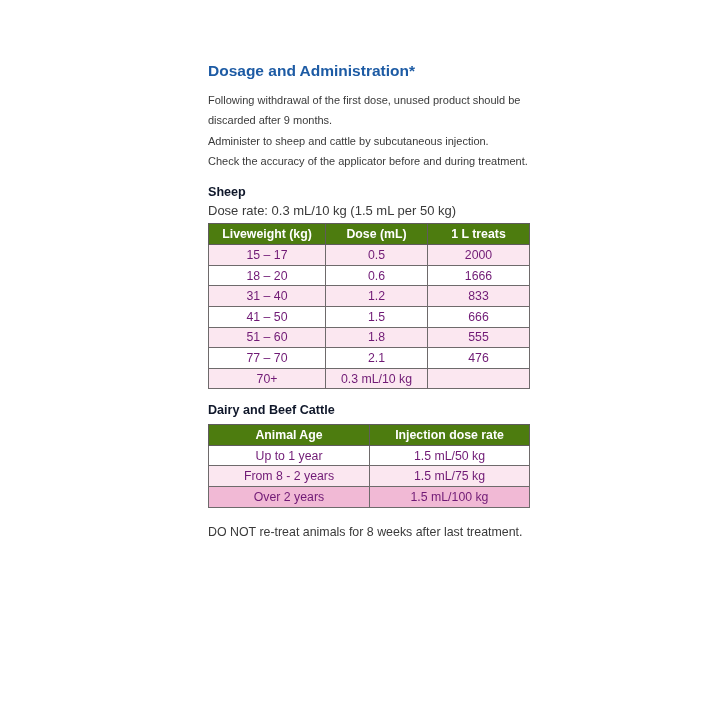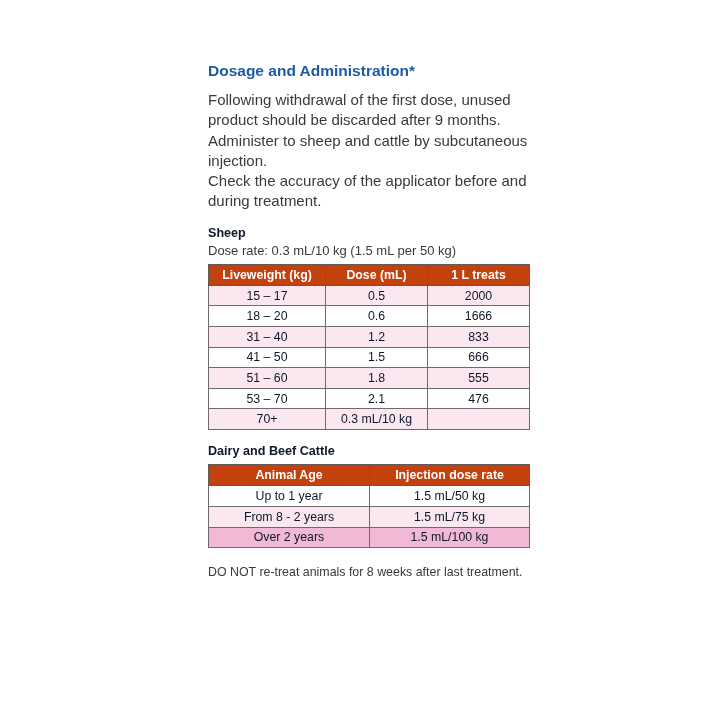--- a/index.html
+++ b/index.html
@@ -22,53 +22,53 @@
     width: 321px;
   }
   .page-title {
     color: #1d5ba4;
     font-size: 15.5px;
     font-weight: bold;
     line-height: 18px;
     margin: 0 0 10px 0;
   }
   .intro-line {
-    font-size: 15px;
+    font-size: 11px;
     line-height: 20.3px;
   }
   .section-heading {
     font-size: 12.6px;
     font-weight: bold;
     color: #0f172a;
     line-height: 17.5px;
     margin-top: 13px;
   }
   .dose-rate {
     font-size: 13px;
     line-height: 17.5px;
     margin-bottom: 4px;
   }
   table {
     border-collapse: collapse;
     width: 321px;
     table-layout: fixed;
   }
   th {
-    background: #c2410c;
+    background: #4d7c0f;
     color: #ffffff;
     font-size: 12.3px;
     font-weight: bold;
     height: 20px;
     padding: 0 2px;
     border: 1px solid #5f5b5c;
     text-align: center;
   }
   td {
     font-size: 12.3px;
-    color: #0f172a;
+    color: #701a75;
     text-align: center;
     height: 19.6px;
     padding: 0 2px;
     border: 1px solid #6e6a6b;
     background: #ffffff;
   }
   tr.row-pink td   { background: #fbe7f0; }
   tr.row-white td  { background: #ffffff; }
   tr.row-light td  { background: #fbe7f0; }
   tr.row-dark td   { background: #f1b9d5; }
@@ -134,21 +134,21 @@
           <td>41 – 50</td>
           <td>1.5</td>
           <td>666</td>
         </tr>
         <tr class="row-pink">
           <td>51 – 60</td>
           <td>1.8</td>
           <td>555</td>
         </tr>
         <tr class="row-white">
-          <td>53 – 70</td>
+          <td>77 – 70</td>
           <td>2.1</td>
           <td>476</td>
         </tr>
         <tr class="row-pink">
           <td>70+</td>
           <td>0.3 mL/10 kg</td>
           <td></td>
         </tr>
       </tbody>
   </table>

